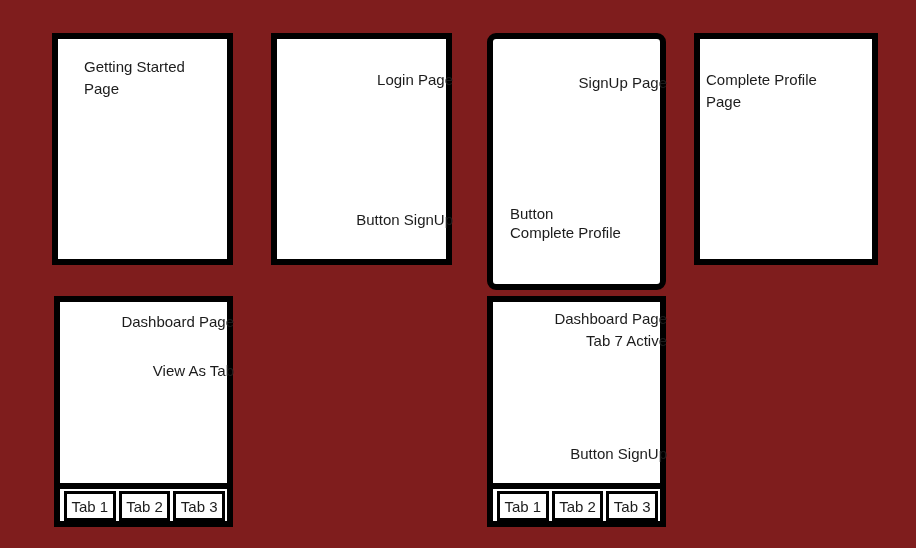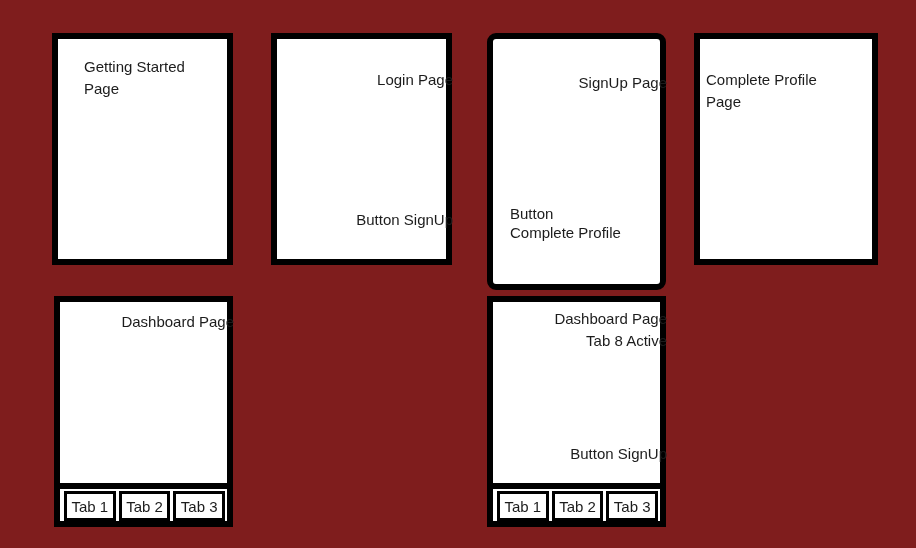--- a/index.html
+++ b/index.html
@@ -101,32 +101,33 @@
   </div>
 
   <div class="frame" id="frame-complete-profile">
     <div class="txt cp-title">Complete Profile
 Page</div>
   </div>
 
   <div class="frame" id="frame-dashboard">
     <div class="dash-content">
       <div class="txt centered dash-title">Dashboard Page</div>
+      <div class="txt centered dash-subtitle">View As Tab</div>
     </div>
     <div class="tab-row">
       <div class="tab">Tab 1</div>
       <div class="tab">Tab 2</div>
       <div class="tab">Tab 3</div>
     </div>
   </div>
 
   <div class="frame" id="frame-dashboard-tab3">
     <div class="dash-content">
       <div class="txt centered dash2-title">Dashboard Page</div>
-      <div class="txt centered dash2-subtitle">Tab 8 Active</div>
+      <div class="txt centered dash2-subtitle">Tab 7 Active</div>
       <div class="txt centered dash2-button">Button SignUp</div>
     </div>
     <div class="tab-row">
       <div class="tab">Tab 1</div>
       <div class="tab">Tab 2</div>
       <div class="tab">Tab 3</div>
     </div>
   </div>
 
 </div>

